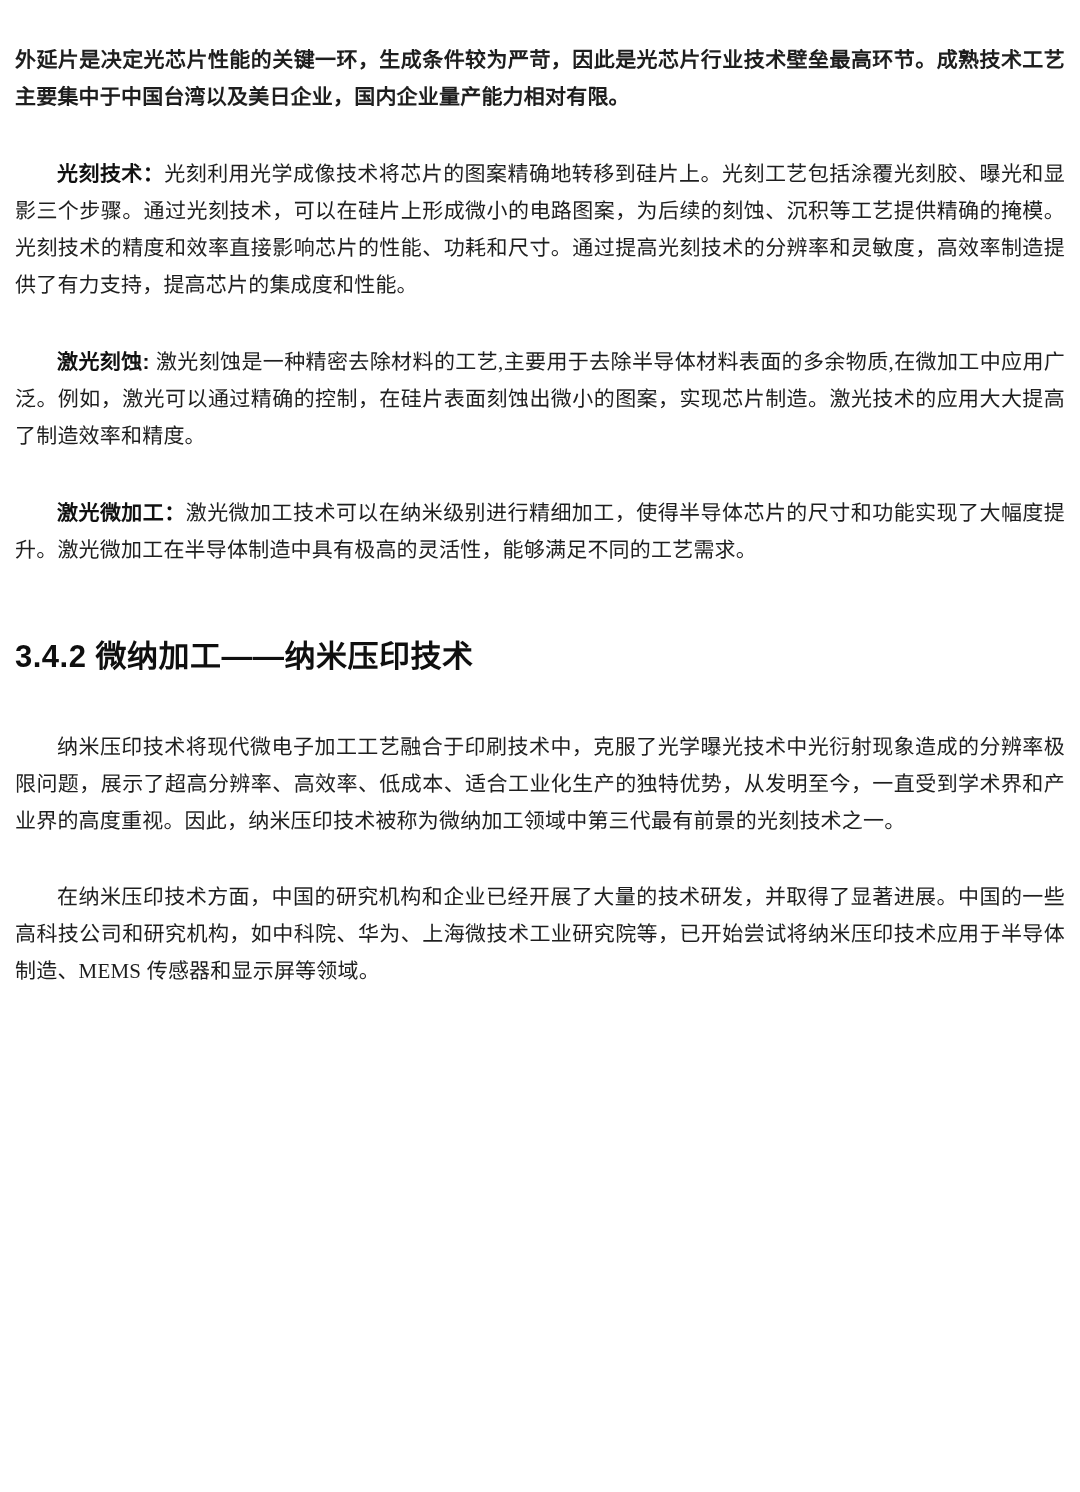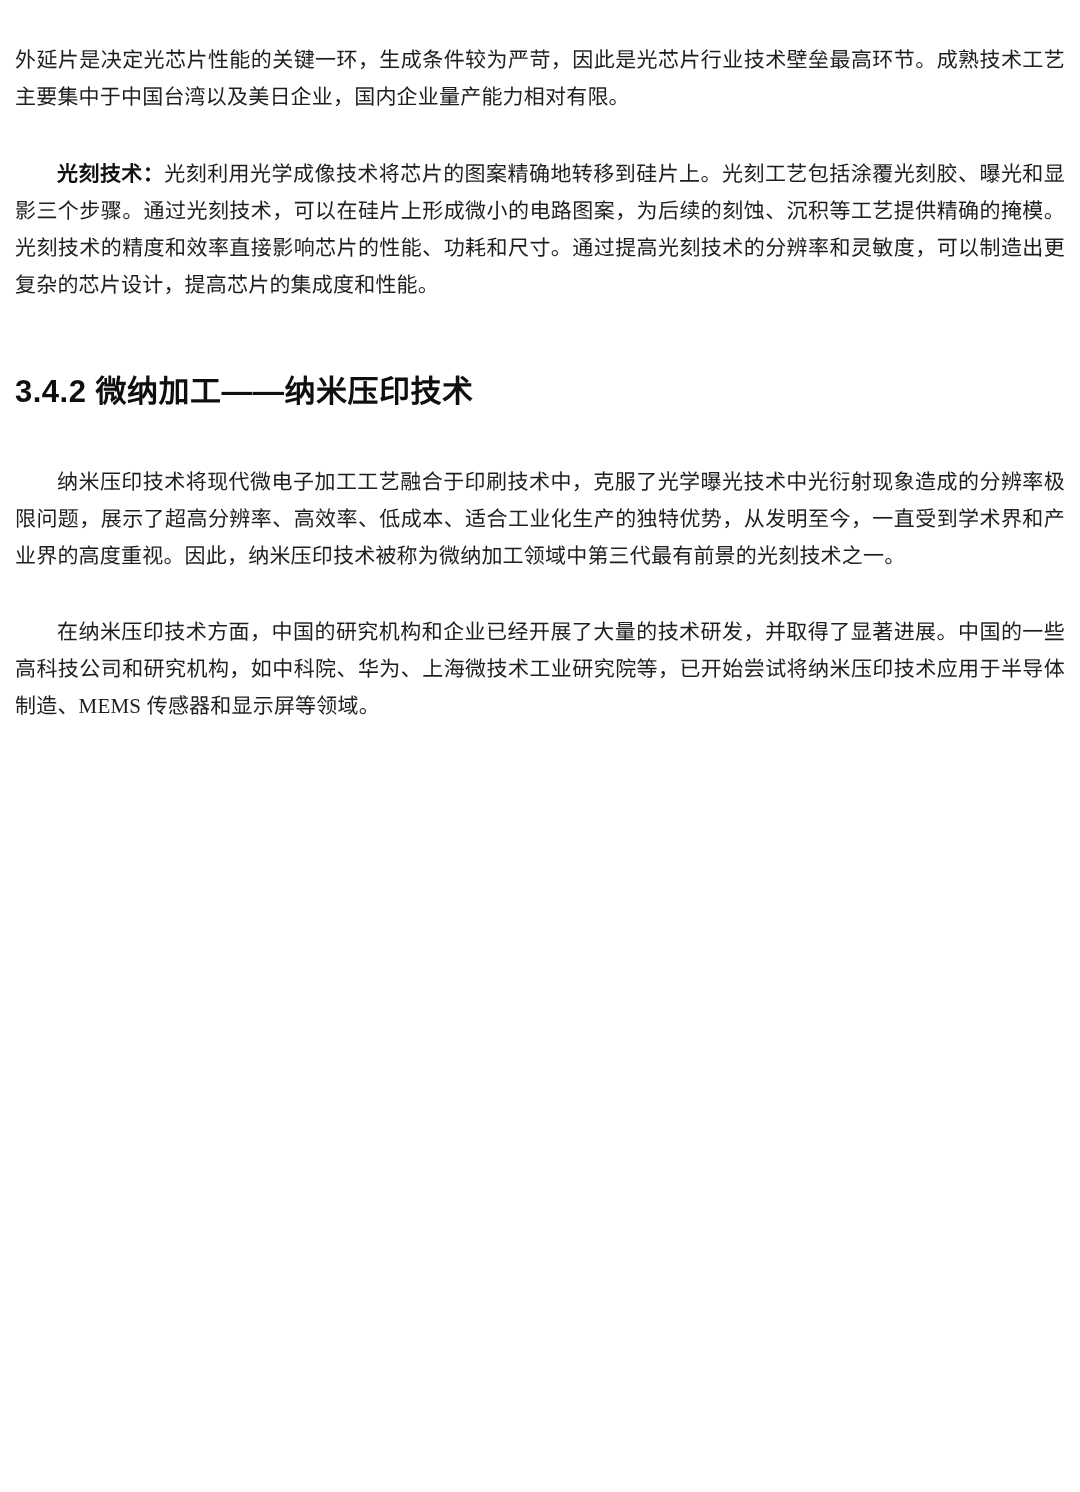--- a/index.html
+++ b/index.html
@@ -21,20 +21,21 @@
     font-size: 21px;
     line-height: 37px;
     margin: 39px 0;
     text-align: justify;
     text-indent: 2em;
     letter-spacing: 0.2px;
   }
   .para.first {
     margin-top: 0;
     text-indent: 0;
+    font-weight: bold;
   }
   .run-in-label {
     font-family: "Liberation Sans", "DejaVu Sans", sans-serif;
     font-weight: bold;
     color: #111111;
   }
   .section-heading {
     font-family: "Liberation Sans", "DejaVu Sans", sans-serif;
     font-weight: bold;
     font-size: 31px;
@@ -46,24 +47,26 @@
 </style>
 </head>
 <body>
 
 <div class="page">
 
   <p class="para first"><span>外延片是决定光芯片性能的关键一环，生成条件较为严苛，因此是光芯片行业技术壁垒最高环节。成熟技术工艺主要集中于中国台湾以及美日企业，国内企业量产能力相对有限。</span></p>
 
 
 
-  <p class="para"><strong class="run-in-label">光刻技术：</strong><span>光刻利用光学成像技术将芯片的图案精确地转移到硅片上。光刻工艺包括涂覆光刻胶、曝光和显影三个步骤。通过光刻技术，可以在硅片上形成微小的电路图案，为后续的刻蚀、沉积等工艺提供精确的掩模。光刻技术的精度和效率直接影响芯片的性能、功耗和尺寸。通过提高光刻技术的分辨率和灵敏度，可以制造出更复杂的芯片设计，提高芯片的集成度和性能。</span></p>
+  <p class="para"><strong class="run-in-label">光刻技术：</strong><span>光刻利用光学成像技术将芯片的图案精确地转移到硅片上。光刻工艺包括涂覆光刻胶、曝光和显影三个步骤。通过光刻技术，可以在硅片上形成微小的电路图案，为后续的刻蚀、沉积等工艺提供精确的掩模。光刻技术的精度和效率直接影响芯片的性能、功耗和尺寸。通过提高光刻技术的分辨率和灵敏度，高效率制造提供了有力支持，提高芯片的集成度和性能。</span></p>
 
 
+  <p class="para"><strong class="run-in-label">激光刻蚀: </strong><span>激光刻蚀是一种精密去除材料的工艺,主要用于去除半导体材料表面的多余物质,在微加工中应用广泛。例如，激光可以通过精确的控制，在硅片表面刻蚀出微小的图案，实现芯片制造。激光技术的应用大大提高了制造效率和精度。</span></p>
 
+  <p class="para"><strong class="run-in-label">激光微加工：</strong><span>激光微加工技术可以在纳米级别进行精细加工，使得半导体芯片的尺寸和功能实现了大幅度提升。激光微加工在半导体制造中具有极高的灵活性，能够满足不同的工艺需求。</span></p>
 
   <h2 class="section-heading">3.4.2 微纳加工——纳米压印技术</h2>
 
 
   <p class="para"><span>纳米压印技术将现代微电子加工工艺融合于印刷技术中，克服了光学曝光技术中光衍射现象造成的分辨率极限问题，展示了超高分辨率、高效率、低成本、适合工业化生产的独特优势，从发明至今，一直受到学术界和产业界的高度重视。因此，纳米压印技术被称为微纳加工领域中第三代最有前景的光刻技术之一。</span></p>
 
   <p class="para"><span>在纳米压印技术方面，中国的研究机构和企业已经开展了大量的技术研发，并取得了显著进展。中国的一些高科技公司和研究机构，如中科院、华为、上海微技术工业研究院等，已开始尝试将纳米压印技术应用于半导体制造、MEMS 传感器和显示屏等领域。</span></p>
 
 </div>
 

